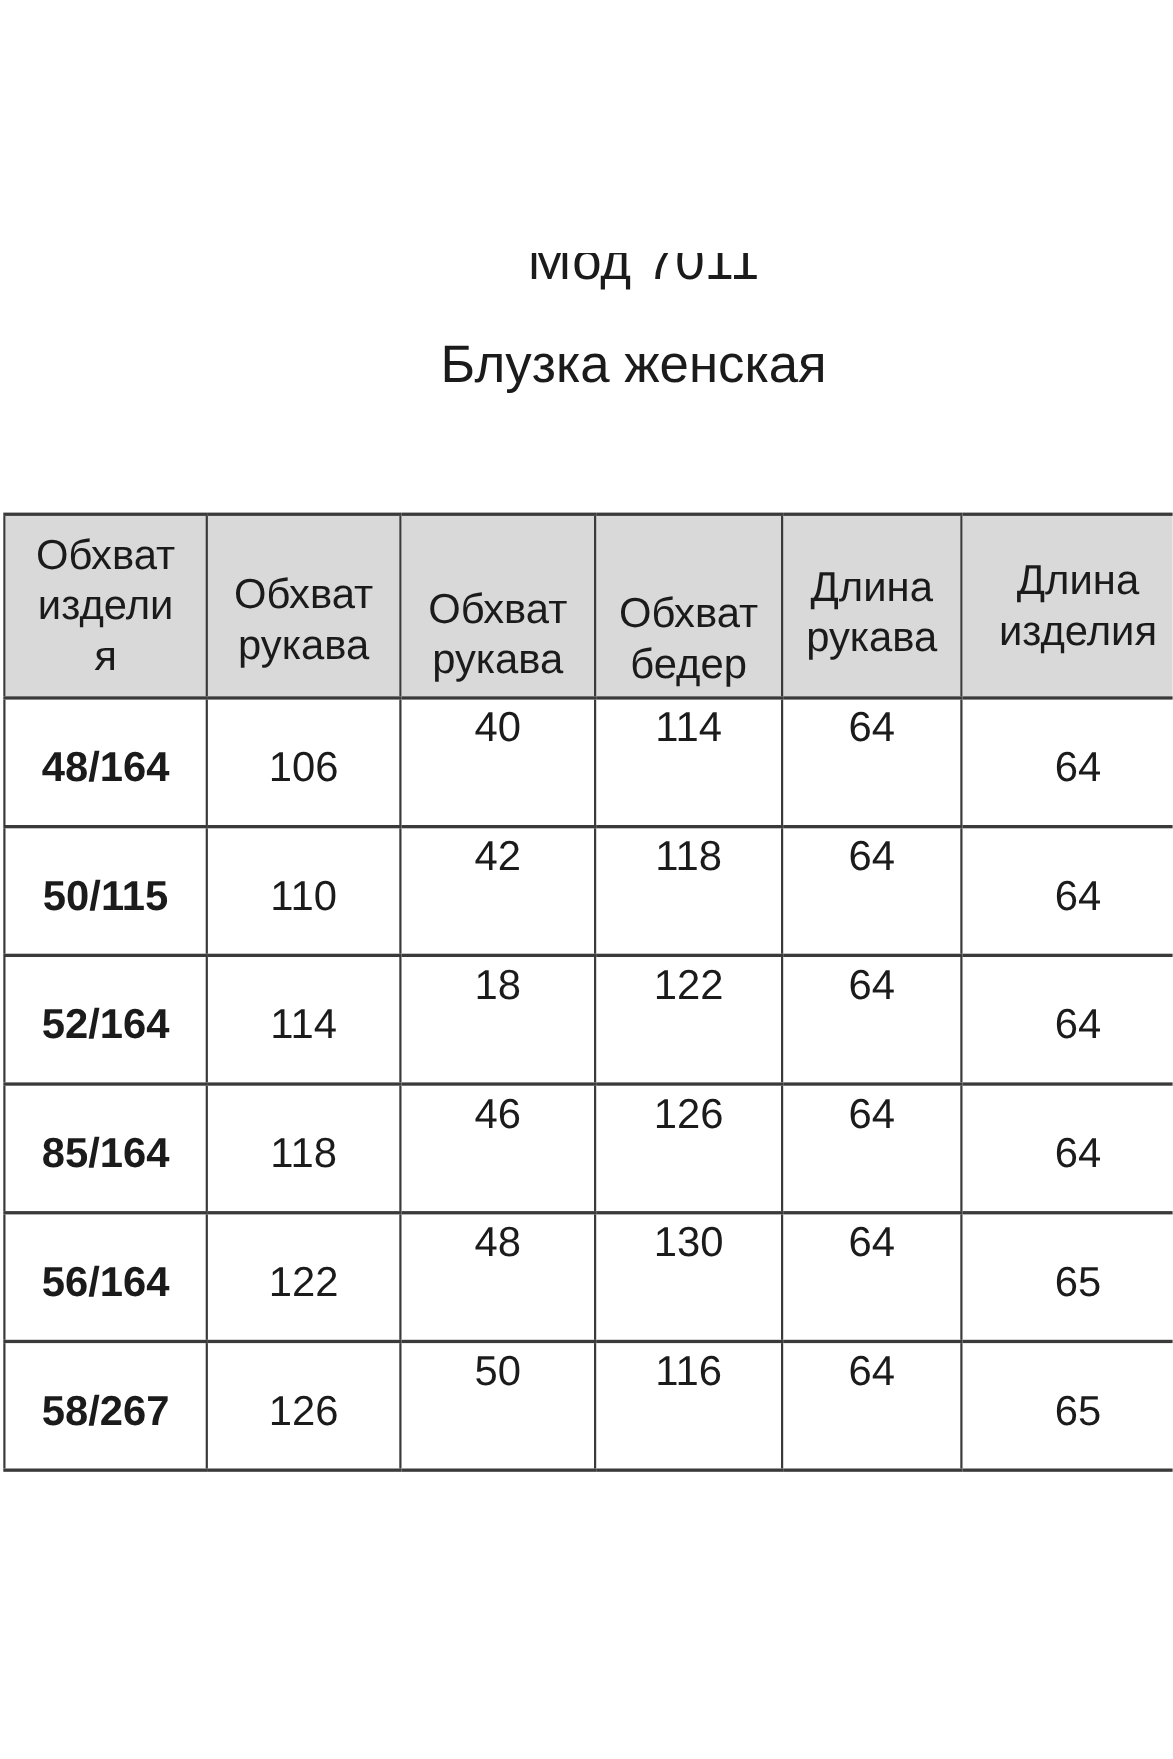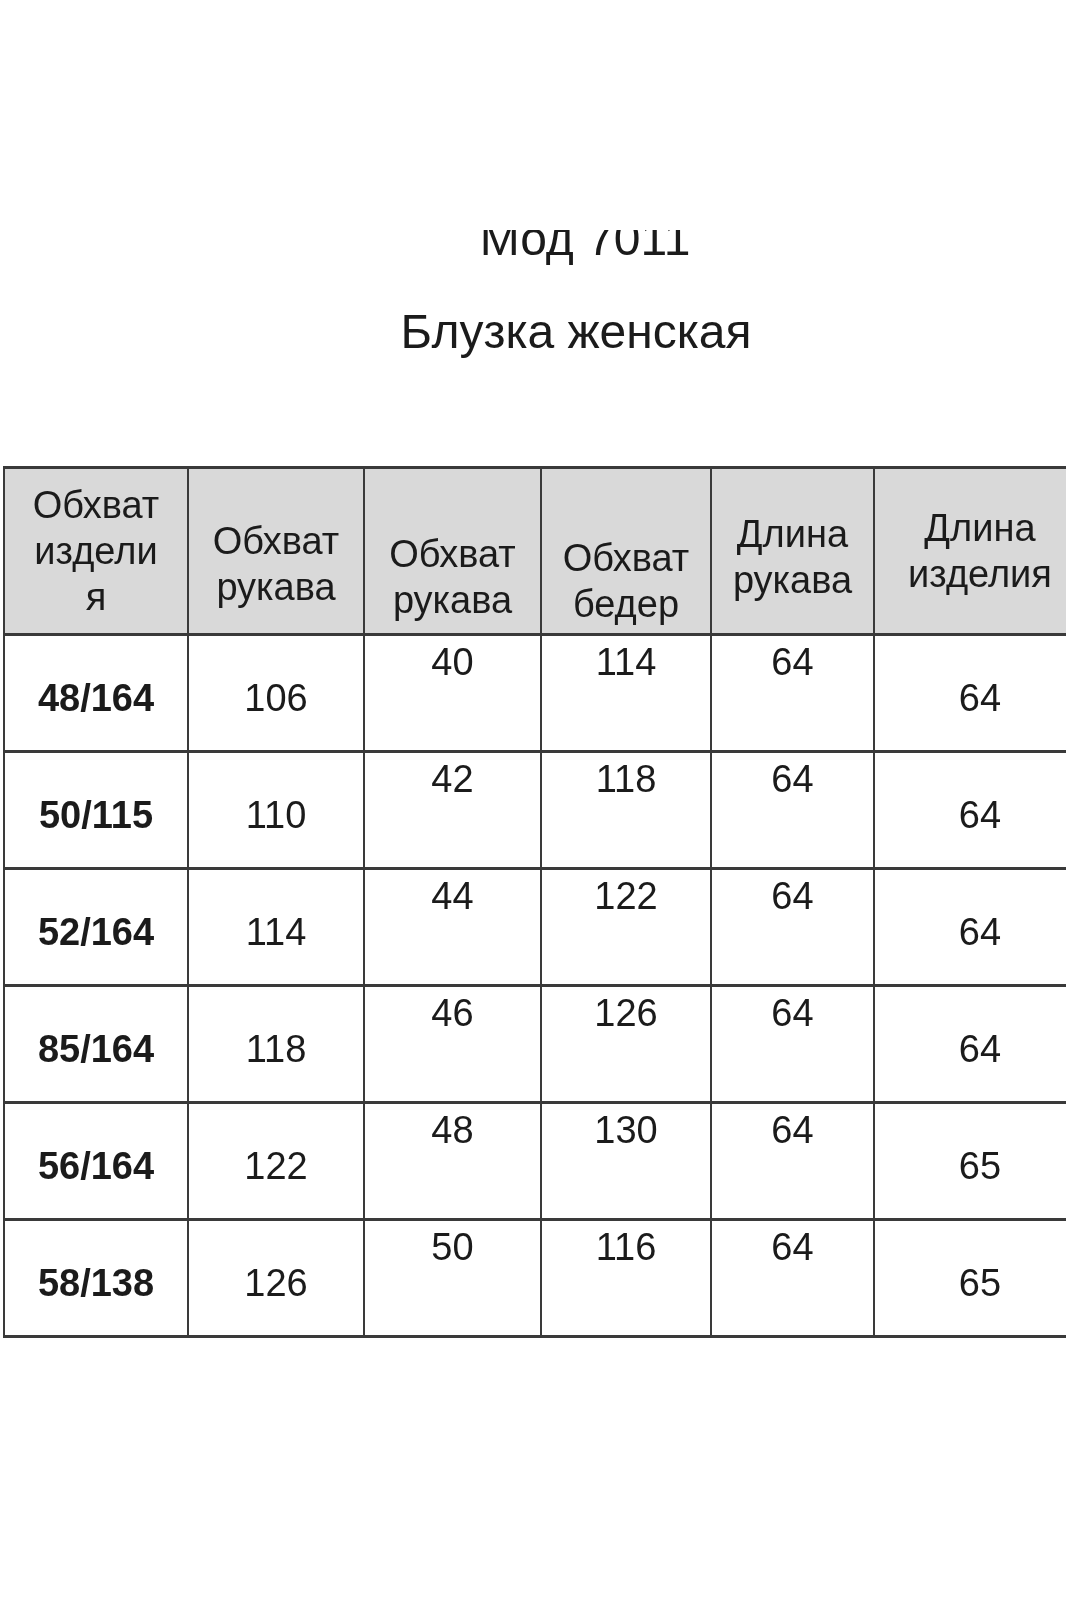--- a/index.html
+++ b/index.html
@@ -145,21 +145,21 @@
       <td class="dc dc-mid dc-size">50/115</td>
       <td class="dc dc-mid">110</td>
       <td class="dc dc-top">42</td>
       <td class="dc dc-top">118</td>
       <td class="dc dc-top">64</td>
       <td class="dc dc-mid">64</td>
     </tr>
     <tr>
       <td class="dc dc-mid dc-size">52/164</td>
       <td class="dc dc-mid">114</td>
-      <td class="dc dc-top">44</td>
+      <td class="dc dc-top">18</td>
       <td class="dc dc-top">122</td>
       <td class="dc dc-top">64</td>
       <td class="dc dc-mid">64</td>
     </tr>
     <tr>
       <td class="dc dc-mid dc-size">85/164</td>
       <td class="dc dc-mid">118</td>
       <td class="dc dc-top">46</td>
       <td class="dc dc-top">126</td>
       <td class="dc dc-top">64</td>
@@ -167,21 +167,21 @@
     </tr>
     <tr>
       <td class="dc dc-mid dc-size">56/164</td>
       <td class="dc dc-mid">122</td>
       <td class="dc dc-top">48</td>
       <td class="dc dc-top">130</td>
       <td class="dc dc-top">64</td>
       <td class="dc dc-mid">65</td>
     </tr>
     <tr>
-      <td class="dc dc-mid dc-size">58/138</td>
+      <td class="dc dc-mid dc-size">58/267</td>
       <td class="dc dc-mid">126</td>
       <td class="dc dc-top">50</td>
       <td class="dc dc-top">116</td>
       <td class="dc dc-top">64</td>
       <td class="dc dc-mid">65</td>
     </tr>
   </tbody>
 </table>
 
 </body></html>

